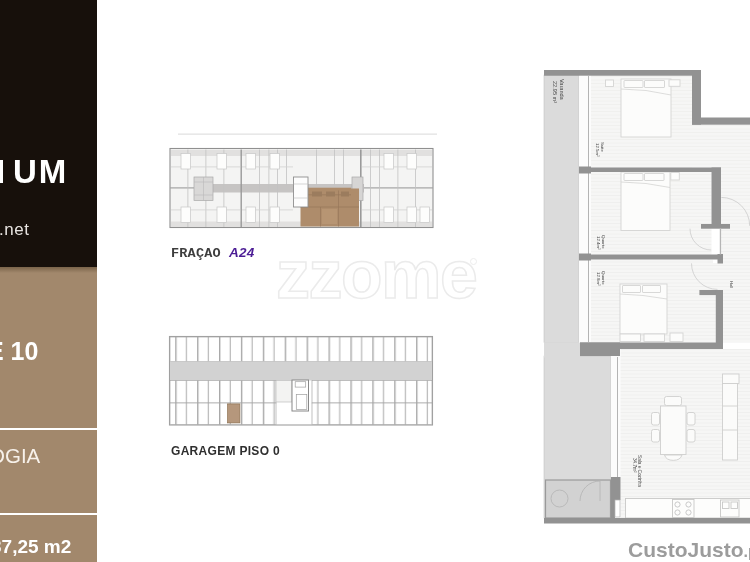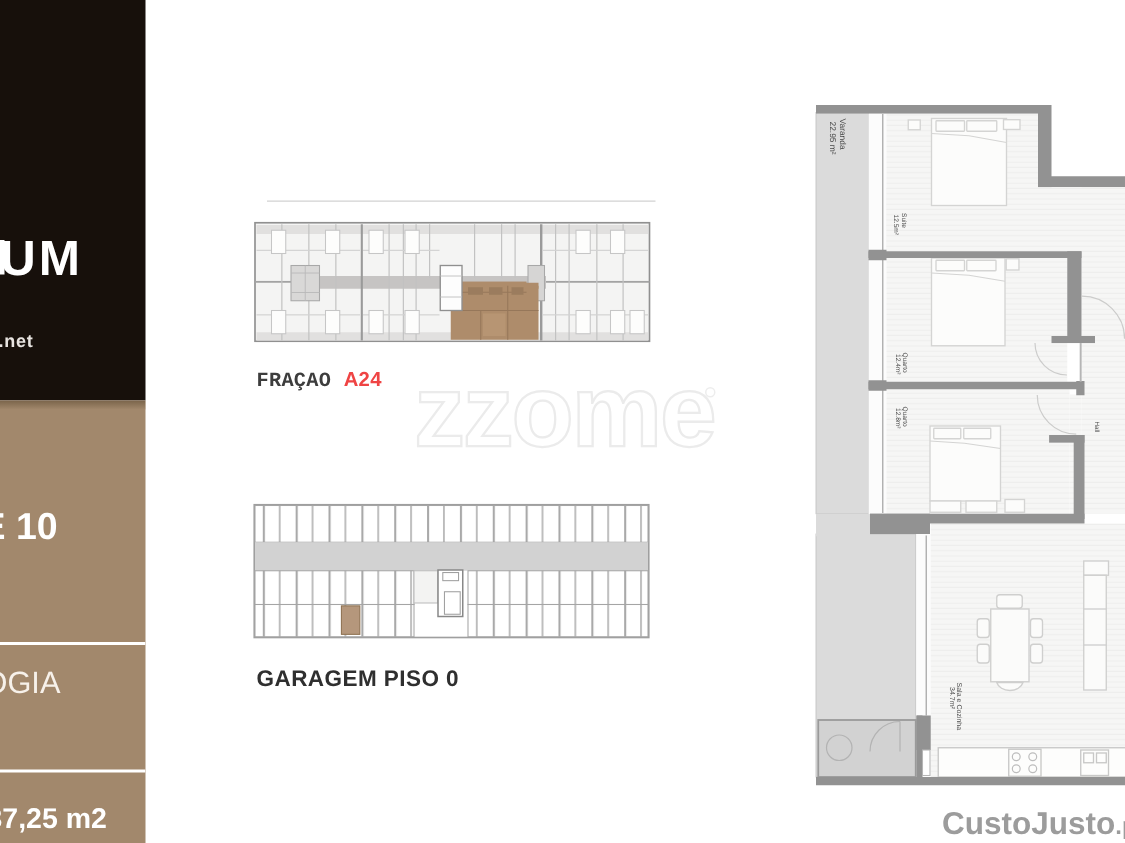--- a/index.html
+++ b/index.html
@@ -6,23 +6,23 @@
   body{width:750px;height:562px;background:#ffffff;overflow:hidden;position:relative;
        font-family:"Liberation Sans", sans-serif;}
   .abs{position:absolute;}
 </style>
 </head>
 <body>
 
 <div class="abs" style="left:0;top:0;width:97px;height:267px;background:#17100b;overflow:hidden;">
 
   <div class="abs" style="left:0px;top:160px;width:2.5px;height:22.5px;background:#fff;"></div>
-  <div class="abs" style="left:0;top:153px;color:#fff;font-weight:bold;font-size:33px;letter-spacing:2px;">UM</div>
-
-  <div class="abs" style="left:-1px;top:220px;color:#e8e4e1;font-weight:bold;font-size:12px;letter-spacing:0.5px;">.net</div>
+  <div class="abs" style="left:13px;top:153px;color:#fff;font-weight:bold;font-size:33px;letter-spacing:2px;">UM</div>
+
+  <div class="abs" style="left:-1px;top:220px;color:#e8e4e1;font-weight:normal;font-size:17px;letter-spacing:0.5px;">.net</div>
 </div>
 
 <div class="abs" style="left:0;top:267px;width:97px;height:295px;background:#a2886c;overflow:hidden;">
 
   <div class="abs" style="left:0;top:0;width:97px;height:6px;background:linear-gradient(#7a644a,#a2886c);"></div>
 
   <div class="abs" style="left:-13px;top:70px;color:#fff;font-weight:bold;font-size:25px;">E 10</div>
 
   <div class="abs" style="left:0;top:161px;width:97px;height:2px;background:#fff;"></div>
 
@@ -30,23 +30,23 @@
 
   <div class="abs" style="left:0;top:246px;width:97px;height:2px;background:#fff;"></div>
 
   <div class="abs" style="left:-9px;top:269px;color:#fff;font-weight:bold;font-size:19px;">37,25 m2</div>
 </div>
 
 <div class="abs" style="left:276px;top:235px;font-size:68px;font-weight:bold;letter-spacing:-1.5px;color:transparent;-webkit-text-stroke:1.5px #ebebeb;">zzome</div>
 
 <div class="abs" style="left:470px;top:258px;width:5px;height:5px;border:1px solid #ededed;border-radius:50%;"></div>
 
-<div class="abs" style="left:171px;top:245px;font-size:13.5px;font-weight:bold;color:#2a2a2a;letter-spacing:0.2px;"><span style="color:#3d3d3d;font-family:Liberation Mono, monospace;">FRAÇAO </span><span style="color:#ef4444;">A24</span></div>
-
-<div class="abs" style="left:171px;top:444px;font-size:15px;font-weight:bold;color:#2f2f2f;letter-spacing:0.3px;">GARAGEM PISO 0</div>
+<div class="abs" style="left:171px;top:245px;font-size:13.5px;font-weight:bold;color:#2a2a2a;letter-spacing:0.2px;"><span style="color:#3d3d3d;font-family:Liberation Mono, monospace;">FRAÇAO </span><span style="color:#4c1d95;font-style:italic;">A24</span></div>
+
+<div class="abs" style="left:171px;top:444px;font-size:12px;font-weight:bold;color:#2f2f2f;letter-spacing:0.3px;">GARAGEM PISO 0</div>
 
 <div class="abs" style="left:628px;top:538px;font-size:21px;font-weight:bold;color:#9c9c9c;
      text-shadow:-1px -1px 0 #fff,1px -1px 0 #fff,-1px 1px 0 #fff,1px 1px 0 #fff,0 -1.5px 0 #fff,0 1.5px 0 #fff;">CustoJusto<span style="font-size:16px;">.pt</span></div>
 
 <svg class="abs" style="left:0;top:0;" width="750" height="562" viewBox="0 0 750 562" xmlns="http://www.w3.org/2000/svg">
   <defs>
     <pattern id="fl" width="6" height="3.5" patternUnits="userSpaceOnUse">
       <rect width="6" height="3.5" fill="#f6f6f5"></rect>
       <rect y="2.8" width="6" height="0.7" fill="#eeeeed"></rect>
     </pattern>

